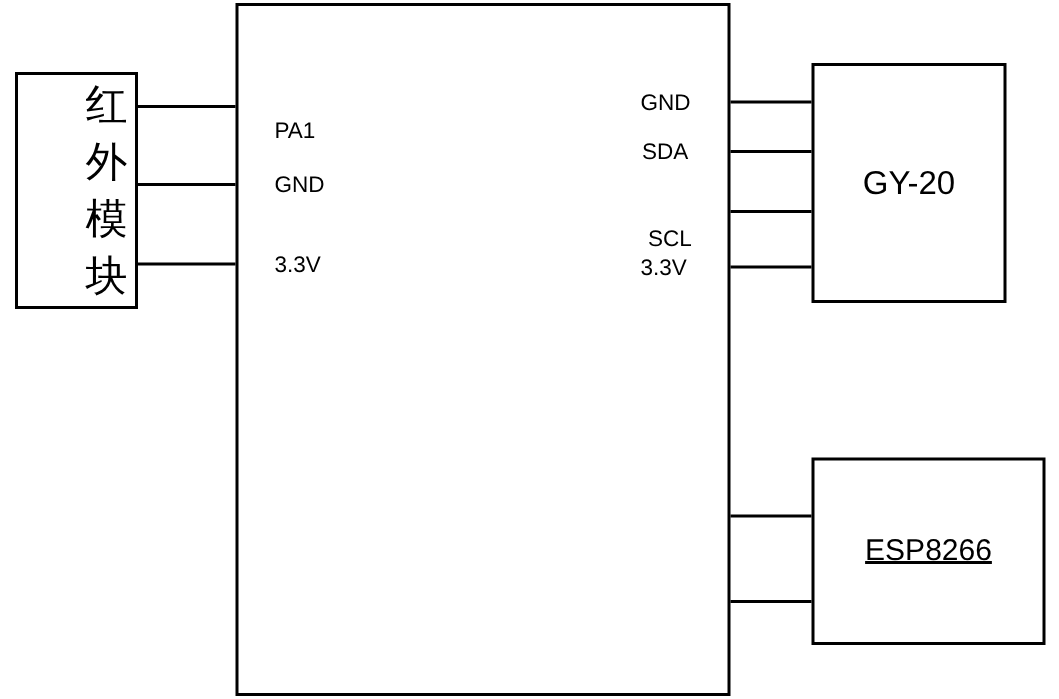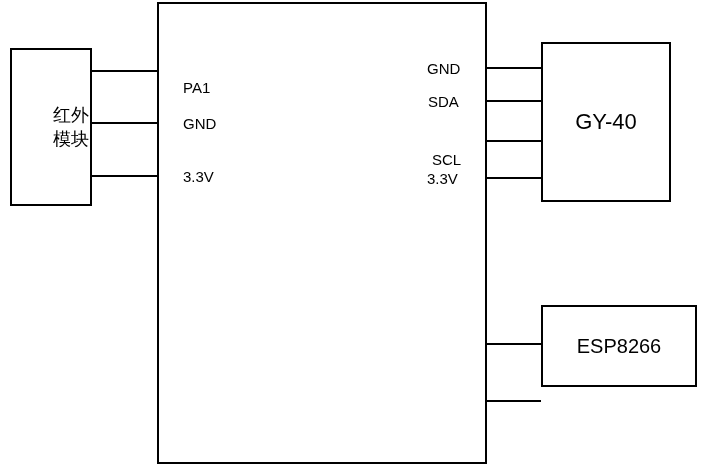--- a/index.html
+++ b/index.html
@@ -36,42 +36,42 @@
     font-size: 15px;
     white-space: nowrap;
   }
   .wire {
     position: absolute;
     background: #000000;
   }
   .wire-h { height: 2px; }
   #mcu { left: 157px; top: 2px; width: 330px; height: 462px; }
   #ir-module { left: 10px; top: 48px; width: 82px; height: 158px; }
-  #ir-module .box-label { font-size: 18px; margin-left: 40px; }
+  #ir-module .box-label { font-size: 28px; margin-left: 40px; }
   #gy30 { left: 541px; top: 42px; width: 130px; height: 160px; }
   #gy30 .box-label { font-size: 22px; }
-  #esp8266 { left: 541px; top: 305px; width: 156px; height: 82px; }
+  #esp8266 { left: 541px; top: 305px; width: 156px; height: 125px; text-decoration: underline; }
   #esp8266 .box-label { font-size: 20px; }
 </style>
 </head>
 <body>
 
 <div id="canvas">
 
   <div class="box" id="mcu">
     <span class="box-label"></span>
   </div>
 
   <div class="box" id="ir-module">
     <span class="box-label">红外
 模块</span>
   </div>
 
   <div class="box" id="gy30">
-    <span class="box-label">GY-40</span>
+    <span class="box-label">GY-20</span>
   </div>
 
   <div class="box" id="esp8266">
     <span class="box-label">ESP8266</span>
   </div>
 
   <div class="wire wire-h" style="left:92px; top:70px; width:65px;"></div>
   <div class="wire wire-h" style="left:92px; top:122px; width:65px;"></div>
   <div class="wire wire-h" style="left:92px; top:175px; width:65px;"></div>
 

